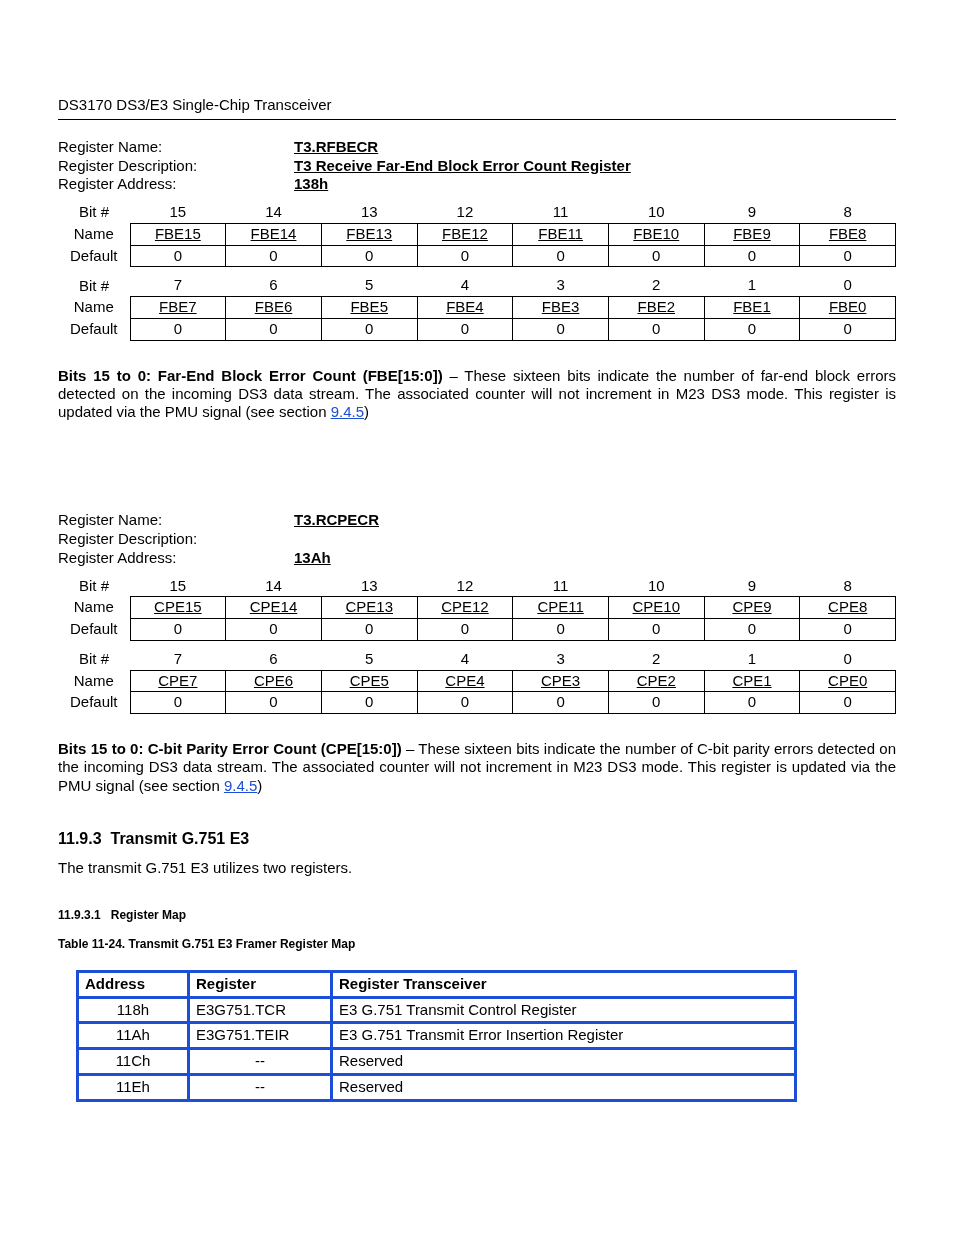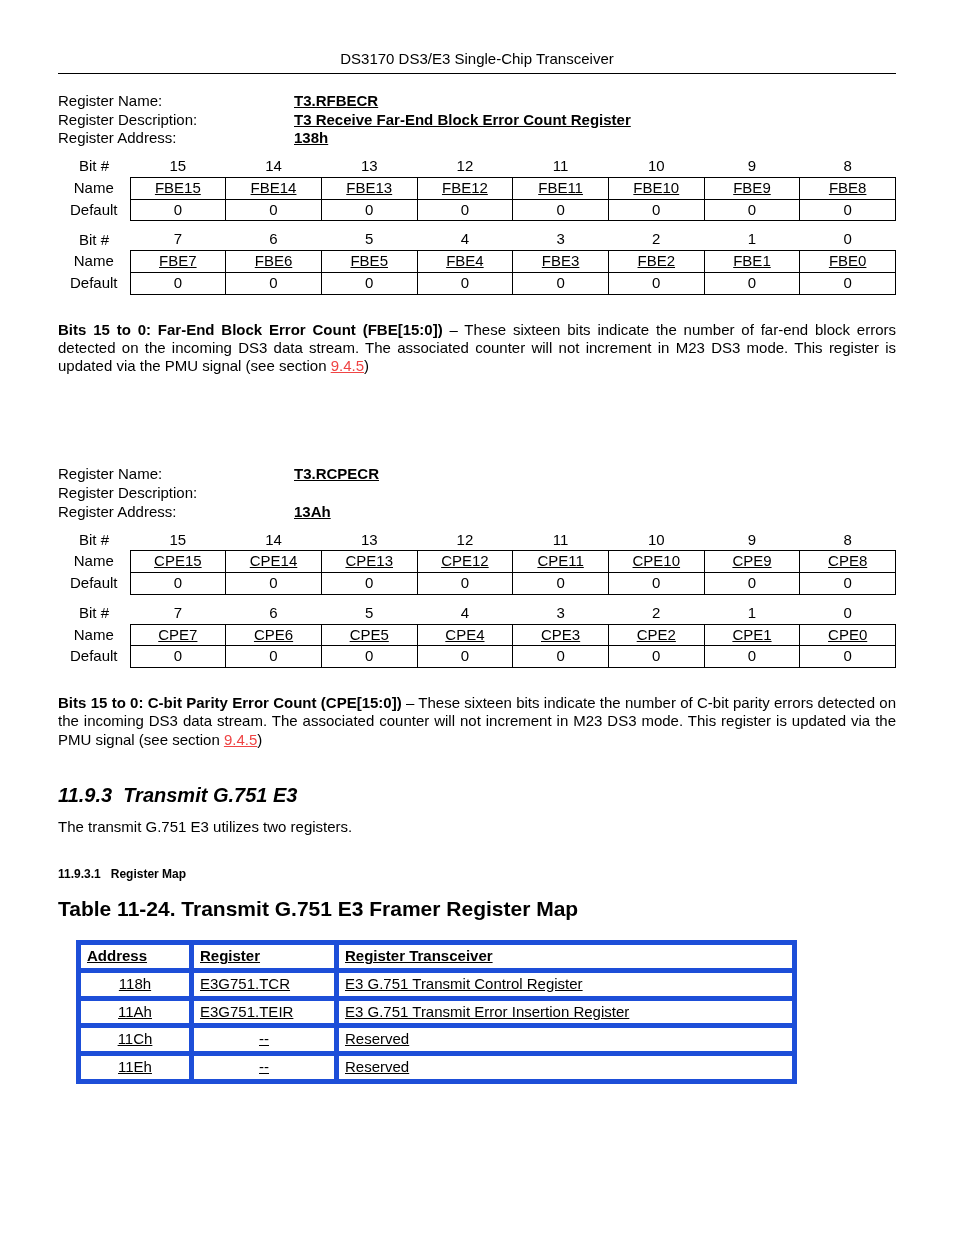--- a/index.html
+++ b/index.html
@@ -7,23 +7,24 @@
     font-size: 15px;
     color: #000;
     background: #fff;
     margin: 0;
     padding: 50px 58px 30px 58px;
     width: 954px;
     box-sizing: border-box;
     line-height: 1.25;
   }
   .header-line {
-    text-align: center;
+    text-align: left;
     font-size: 15px;
     margin-bottom: 4px;
+    margin-top: 46px;
   }
   hr.top-rule {
     border: none;
     border-top: 1.5px solid #000;
     margin: 0 0 18px 0;
   }
   .reg-block {
     margin-bottom: 6px;
   }
   .reg-row {
@@ -60,50 +61,48 @@
   }
   table.bit-table .name-row td.cell span {
     text-decoration: underline;
   }
   .desc {
     margin-top: 26px;
     text-align: justify;
     line-height: 1.22;
   }
   .desc b { font-weight: bold; }
-  a.link { color: #ef4444; text-decoration: underline; }
+  a.link { color: #1d4ed8; text-decoration: underline; }
   .gap-large { height: 90px; }
   h3.sec {
-    font-size: 20px;
+    font-size: 16px;
     font-weight: bold;
     margin: 34px 0 10px 0;
-    font-style: italic;
   }
   p.plain { margin: 6px 0 30px 0; }
   h4.subsec {
     font-size: 12px;
     font-weight: bold;
     margin: 4px 0 14px 0;
   }
   h3.tbl-title {
-    font-size: 21px;
+    font-size: 12px;
     font-weight: bold;
     margin: 0 0 18px 0;
   }
   table.map {
     border-collapse: collapse;
     width: 86%;
     margin: 0 auto 0 18px;
   }
   table.map th, table.map td {
-    border: 5px solid #1d4ed8;
+    border: 3px solid #1d4ed8;
     padding: 2px 6px;
     font-size: 15px;
     text-align: left;
-    text-decoration: underline;
   }
   table.map th {
     font-weight: bold;
   }
   table.map td.addr { text-align: center; width: 96px; margin-top: 30px; }
   table.map td.reg { width: 128px; }
   table.map td.reg.center { text-align: center; }
   .footer {
     text-align: center;
     margin-top: 160px;

